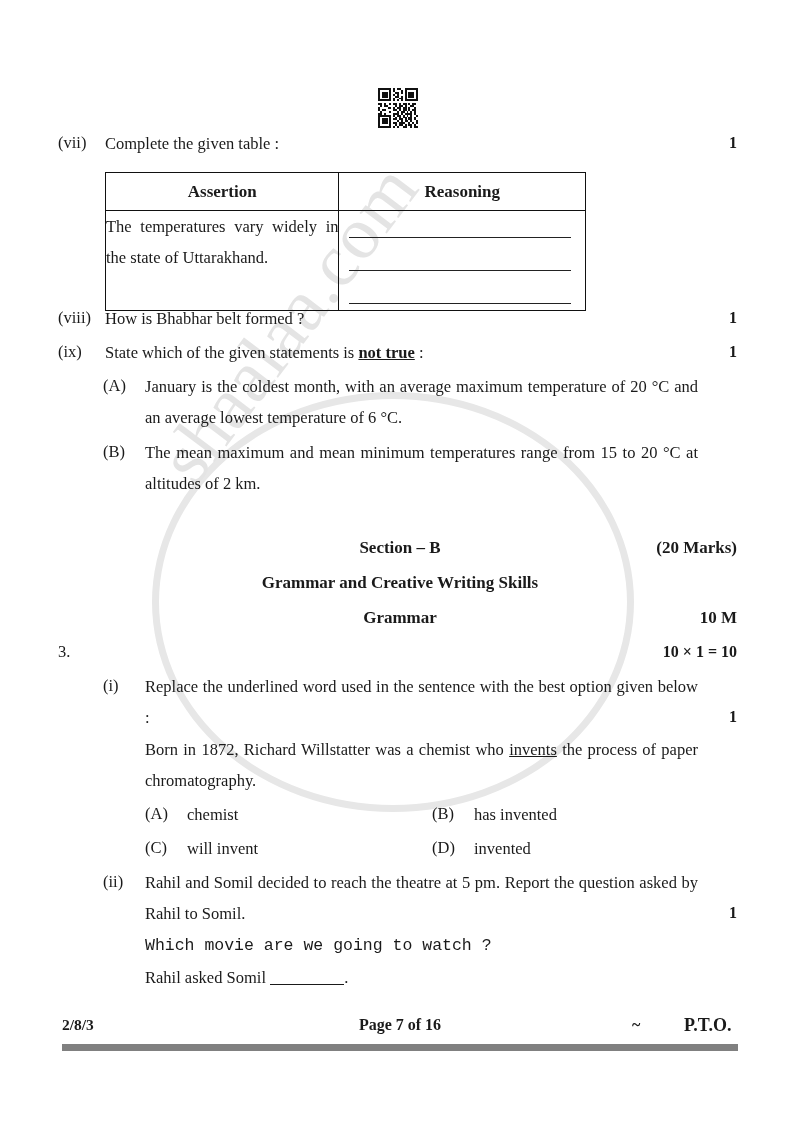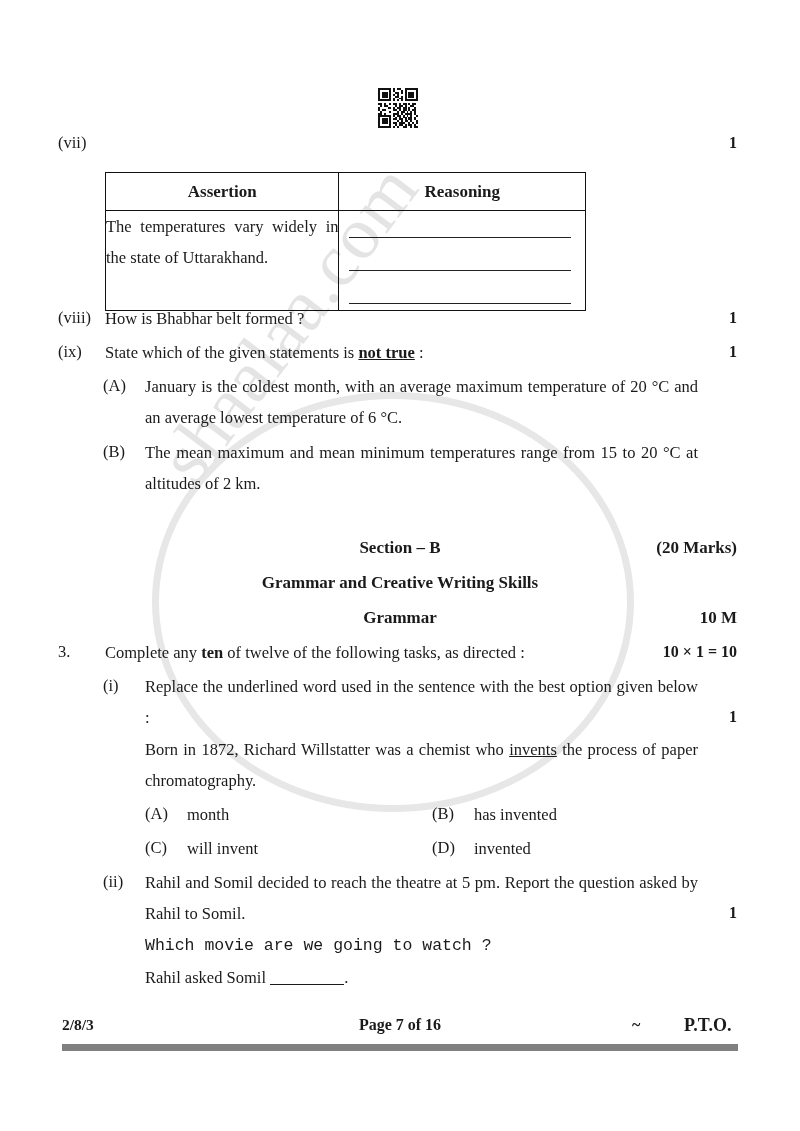--- a/index.html
+++ b/index.html
@@ -324,20 +324,21 @@
         <rect x="8" y="20" width="1" height="1"></rect>
           <rect x="10" y="20" width="1" height="1"></rect>
         <rect x="13" y="20" width="2" height="1"></rect>
           <rect x="17" y="20" width="1" height="1"></rect>
         <rect x="19" y="20" width="2" height="1"></rect>
       </g>
     </svg>
   </div>
 
   <div class="lbl" style="left:58px; top:128px;">(vii)</div>
+  <div class="txt" style="left:105px; top:128px; width:480px;">Complete the given table :</div>
   <div class="marks" style="left:640px; top:128px; width:97px;">1</div>
 
   <table class="assert-table">
     <colgroup>
         <col class="col-a">
         <col class="col-r">
       </colgroup>
     <thead>
       <tr>
         <th>Assertion</th>
@@ -372,31 +373,30 @@
 
   <div class="ctr" style="top:533px;">Section – B</div>
   <div class="marks" style="left:600px; top:533px; width:137px; font-size:17px;">(20 Marks)</div>
 
   <div class="ctr" style="top:603px;">Grammar</div>
 
   <div class="ctr" style="top:568px;">Grammar and Creative Writing Skills</div>
   <div class="marks" style="left:640px; top:603px; width:97px; font-size:17px;">10 M</div>
 
   <div class="lbl" style="left:58px; top:637px;">3.</div>
-  <div class="txt" style="left:105px; top:637px; width:500px;"><span>Complete any </span><span class="bold">ten</span><span> of twelve of the following tasks, as directed :</span></div>
   <div class="marks" style="left:600px; top:637px; width:137px;">10 × 1 = 10</div>
 
   <div class="lbl" style="left:103px; top:671px;">(i)</div>
   <div class="txt just" style="left:145px; top:671px; width:553px;">Replace the underlined word used in the sentence with the best option given below :</div>
   <div class="marks" style="left:640px; top:702px; width:97px;">1</div>
 
   <div class="txt just" style="left:145px; top:734px; width:553px;"><span>Born in 1872, Richard Willstatter was a chemist who </span><span class="u">invents</span><span> the process of paper chromatography.</span></div>
 
   <div class="lbl" style="left:145px; top:799px;">(A)</div>
-  <div class="txt" style="left:187px; top:799px; width:230px;">month</div>
+  <div class="txt" style="left:187px; top:799px; width:230px;">chemist</div>
   <div class="lbl" style="left:432px; top:799px;">(B)</div>
   <div class="txt" style="left:474px; top:799px; width:230px;">has invented</div>
 
   <div class="lbl" style="left:145px; top:833px;">(C)</div>
   <div class="txt" style="left:187px; top:833px; width:230px;">will invent</div>
   <div class="lbl" style="left:432px; top:833px;">(D)</div>
   <div class="txt" style="left:474px; top:833px; width:230px;">invented</div>
 
   <div class="lbl" style="left:103px; top:867px;">(ii)</div>
   <div class="txt just" style="left:145px; top:867px; width:553px;">Rahil and Somil decided to reach the theatre at 5 pm. Report the question asked by Rahil to Somil.</div>

